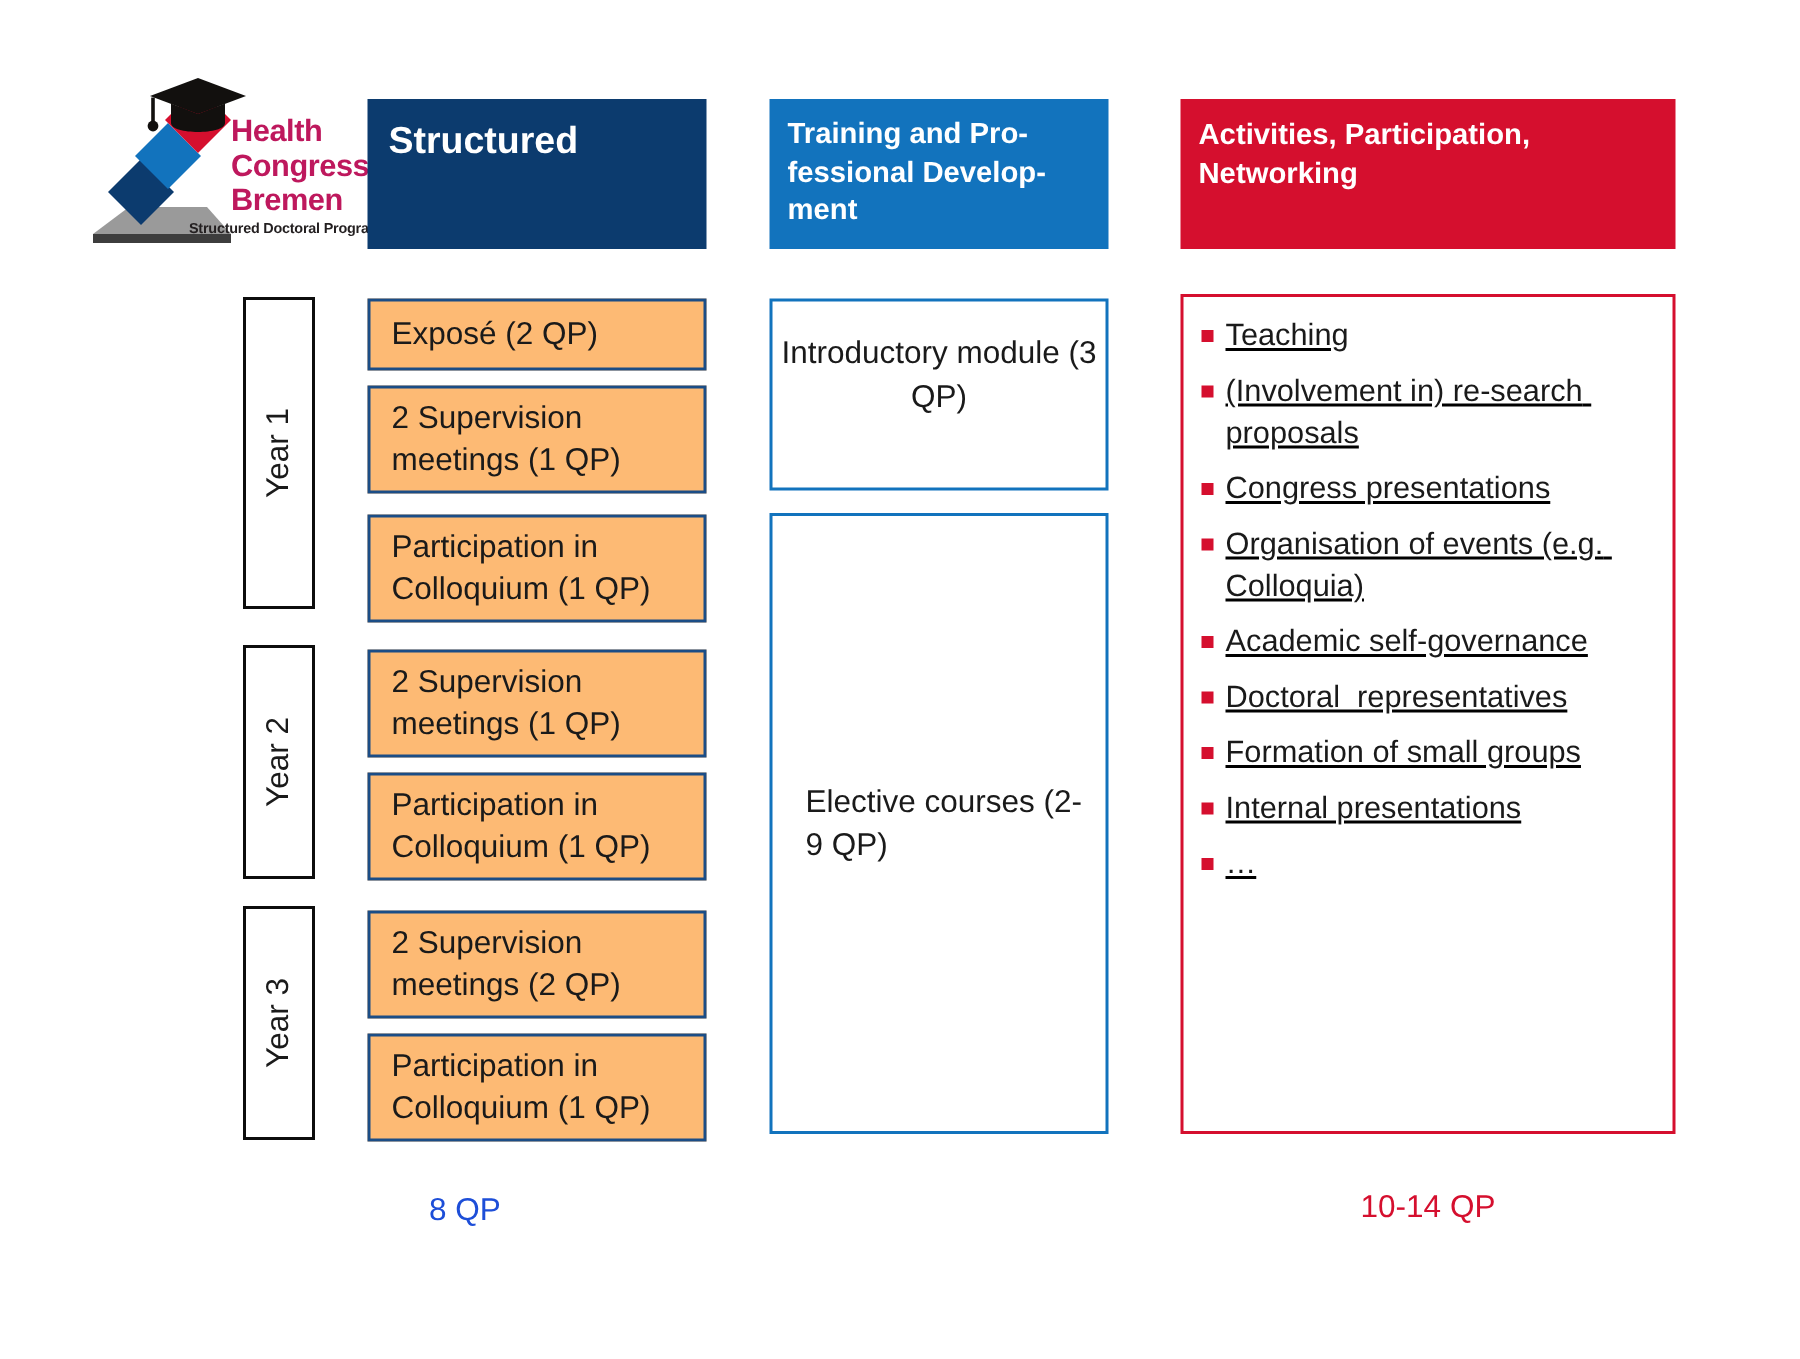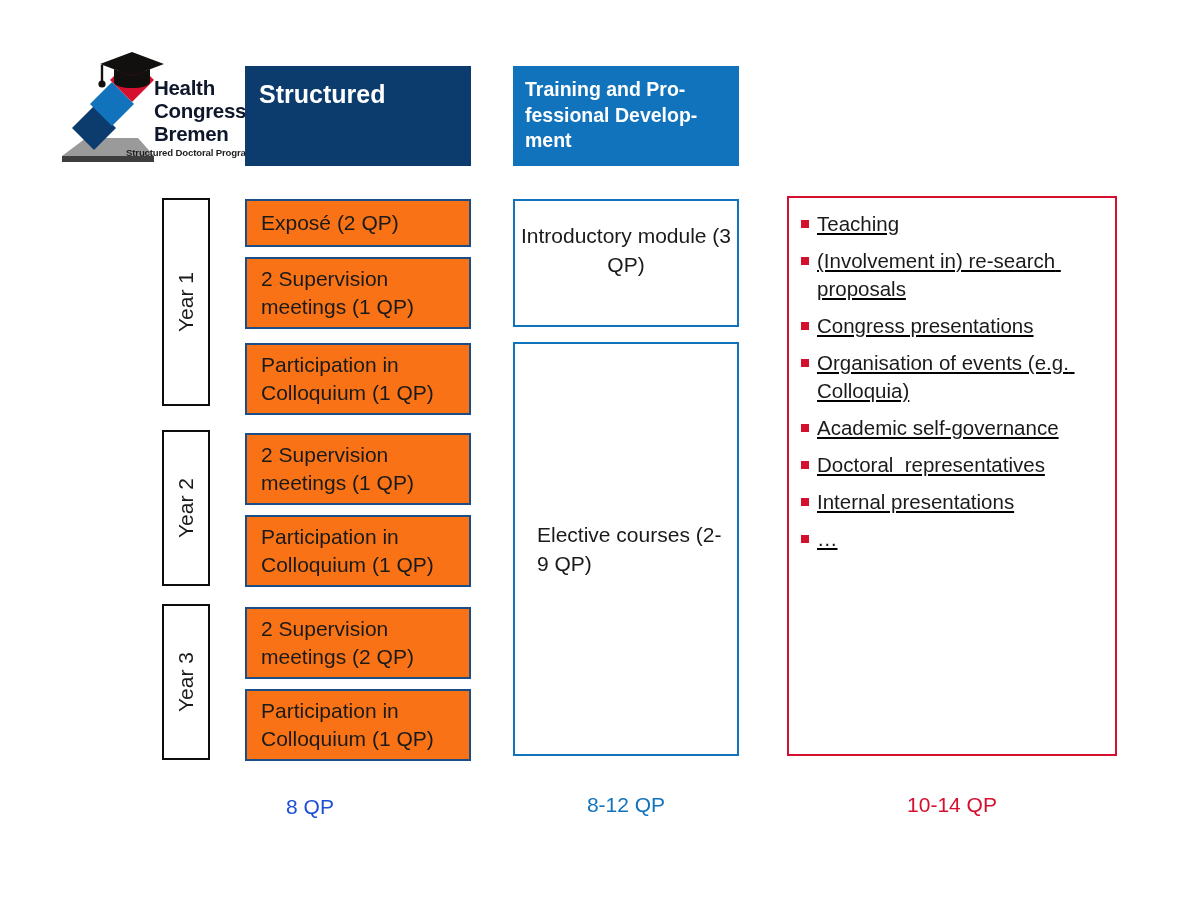--- a/index.html
+++ b/index.html
@@ -39,21 +39,21 @@
   #logo-text {
     position: absolute;
     left: 96px;
     top: 24px;
     width: 100px;
   }
   .logo-line {
     font-weight: bold;
     font-size: 20.5px;
     line-height: 23px;
-    color: #0f172a;
+    color: #be185d;
     letter-spacing: -0.3px;
     white-space: nowrap;
   }
   #logo-sub {
     position: absolute;
     left: 68px;
     top: 95px;
     font-size: 9.6px;
     font-weight: bold;
     color: #231f20;
@@ -115,21 +115,21 @@
     white-space: nowrap;
   }
   #year-box-1 { left: 162px; top: 198px; width: 48px; height: 208px; }
   #year-box-2 { left: 162px; top: 430px; width: 48px; height: 156px; }
   #year-box-3 { left: 162px; top: 604px; width: 48px; height: 156px; }
 
   
   .sup-box {
     position: absolute;
     border: 2.5px solid #1b4d86;
-    background: #f97316;
+    background: #fdba74;
     box-sizing: border-box;
     font-size: 21px;
     line-height: 28px;
     color: #1a1a1a;
     padding: 5px 6px 5px 14px;
     display: flex;
     align-items: center;
   }
   #sup-1 { left: 245px; top: 199px; width: 226px; height: 48px; }
   #sup-2 { left: 245px; top: 257px; width: 226px; height: 72px; }
@@ -241,20 +241,21 @@
       <div class="logo-line">Congress</div>
       <div class="logo-line">Bremen</div>
     </div>
     <div id="logo-sub">Structured Doctoral Program</div>
   </div>
 
   <div class="col-header" id="header-supervision">Structured</div>
 
   <div class="col-header" id="header-training">Training and Pro-fessional Develop-ment</div>
 
+  <div class="col-header" id="header-activities">Activities, Participation, Networking</div>
 
   <div class="year-box" id="year-box-1">
     <span class="year-label">Year 1</span>
   </div>
   <div class="year-box" id="year-box-2">
     <span class="year-label">Year 2</span>
   </div>
   <div class="year-box" id="year-box-3">
     <span class="year-label">Year 3</span>
   </div>
@@ -292,25 +293,28 @@
     <div class="bullet-row">
       <span class="bullet-sq"></span>
       <span class="bullet-text">Academic self-governance</span>
     </div>
     <div class="bullet-row">
       <span class="bullet-sq"></span>
       <span class="bullet-text">Doctoral  representatives</span>
     </div>
     <div class="bullet-row">
       <span class="bullet-sq"></span>
+      <span class="bullet-text">Formation of small groups</span>
+    </div>
+    <div class="bullet-row">
+      <span class="bullet-sq"></span>
       <span class="bullet-text">Internal presentations</span>
     </div>
     <div class="bullet-row">
       <span class="bullet-sq"></span>
       <span class="bullet-text">…</span>
     </div>
   </div>
 
   <div class="total" id="total-supervision">8 QP</div>
-  <div class="total" id="total-training">8-12 QP</div>
   <div class="total" id="total-activities">10-14 QP</div>
 
 </div>
 
 </body></html>

